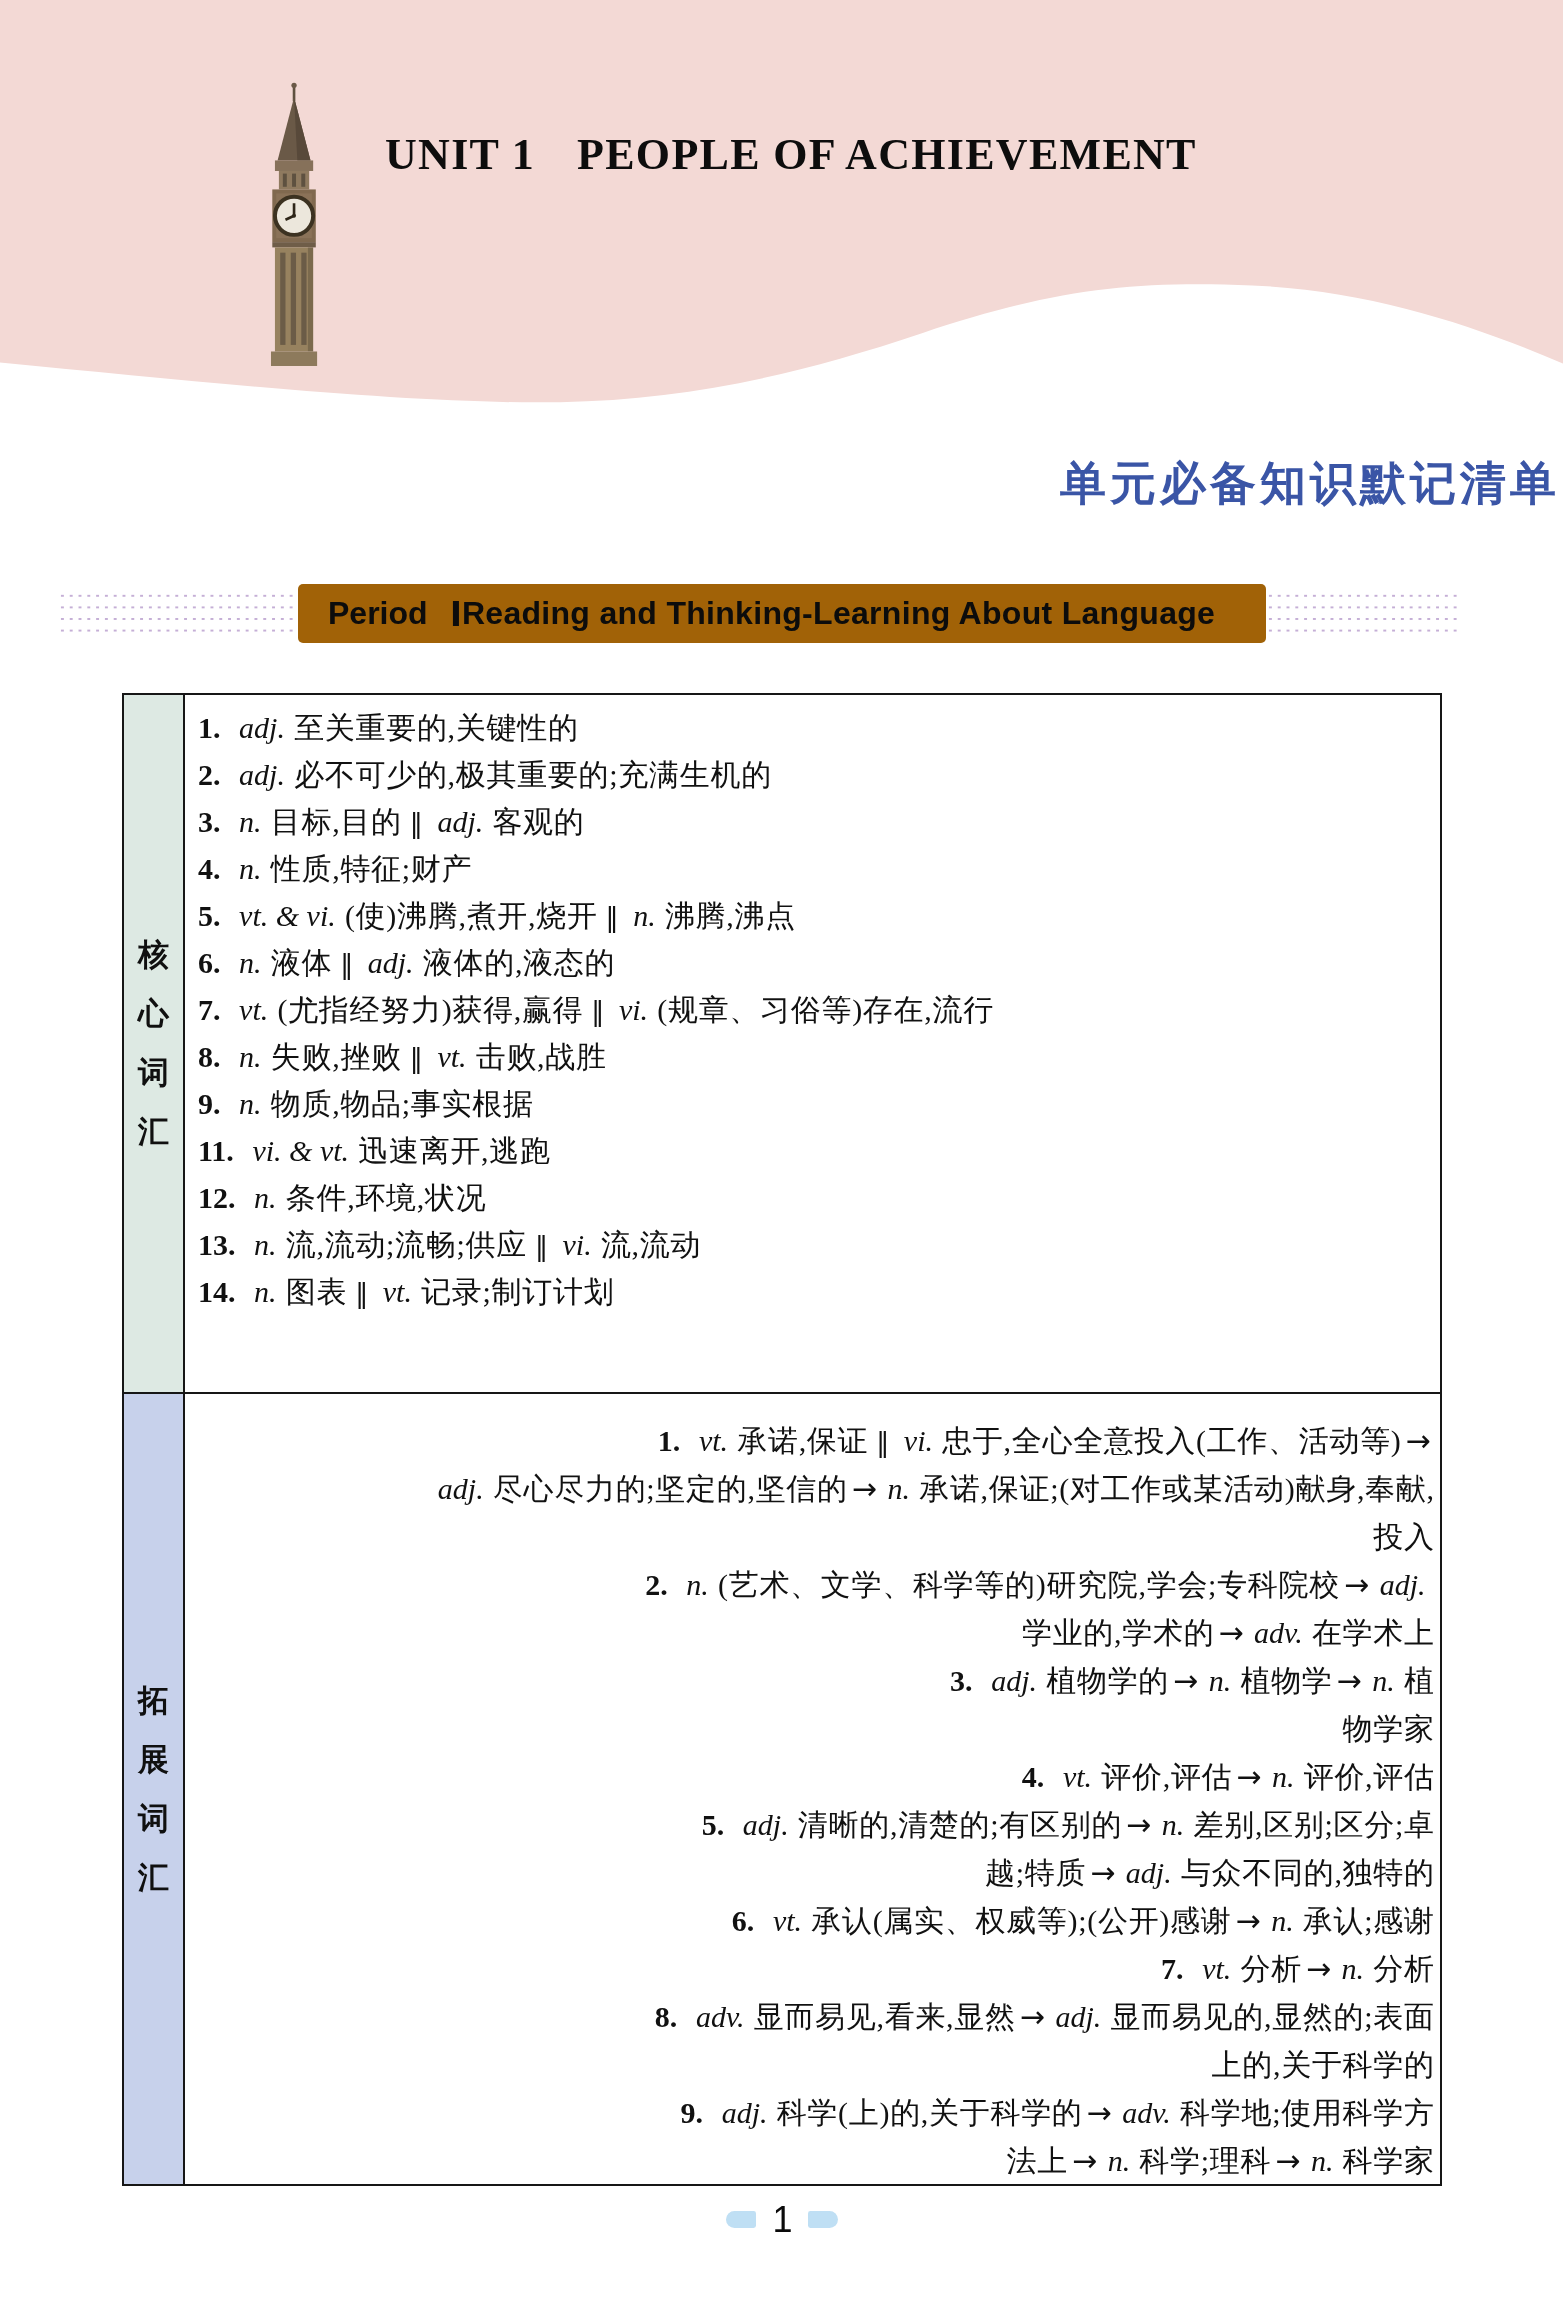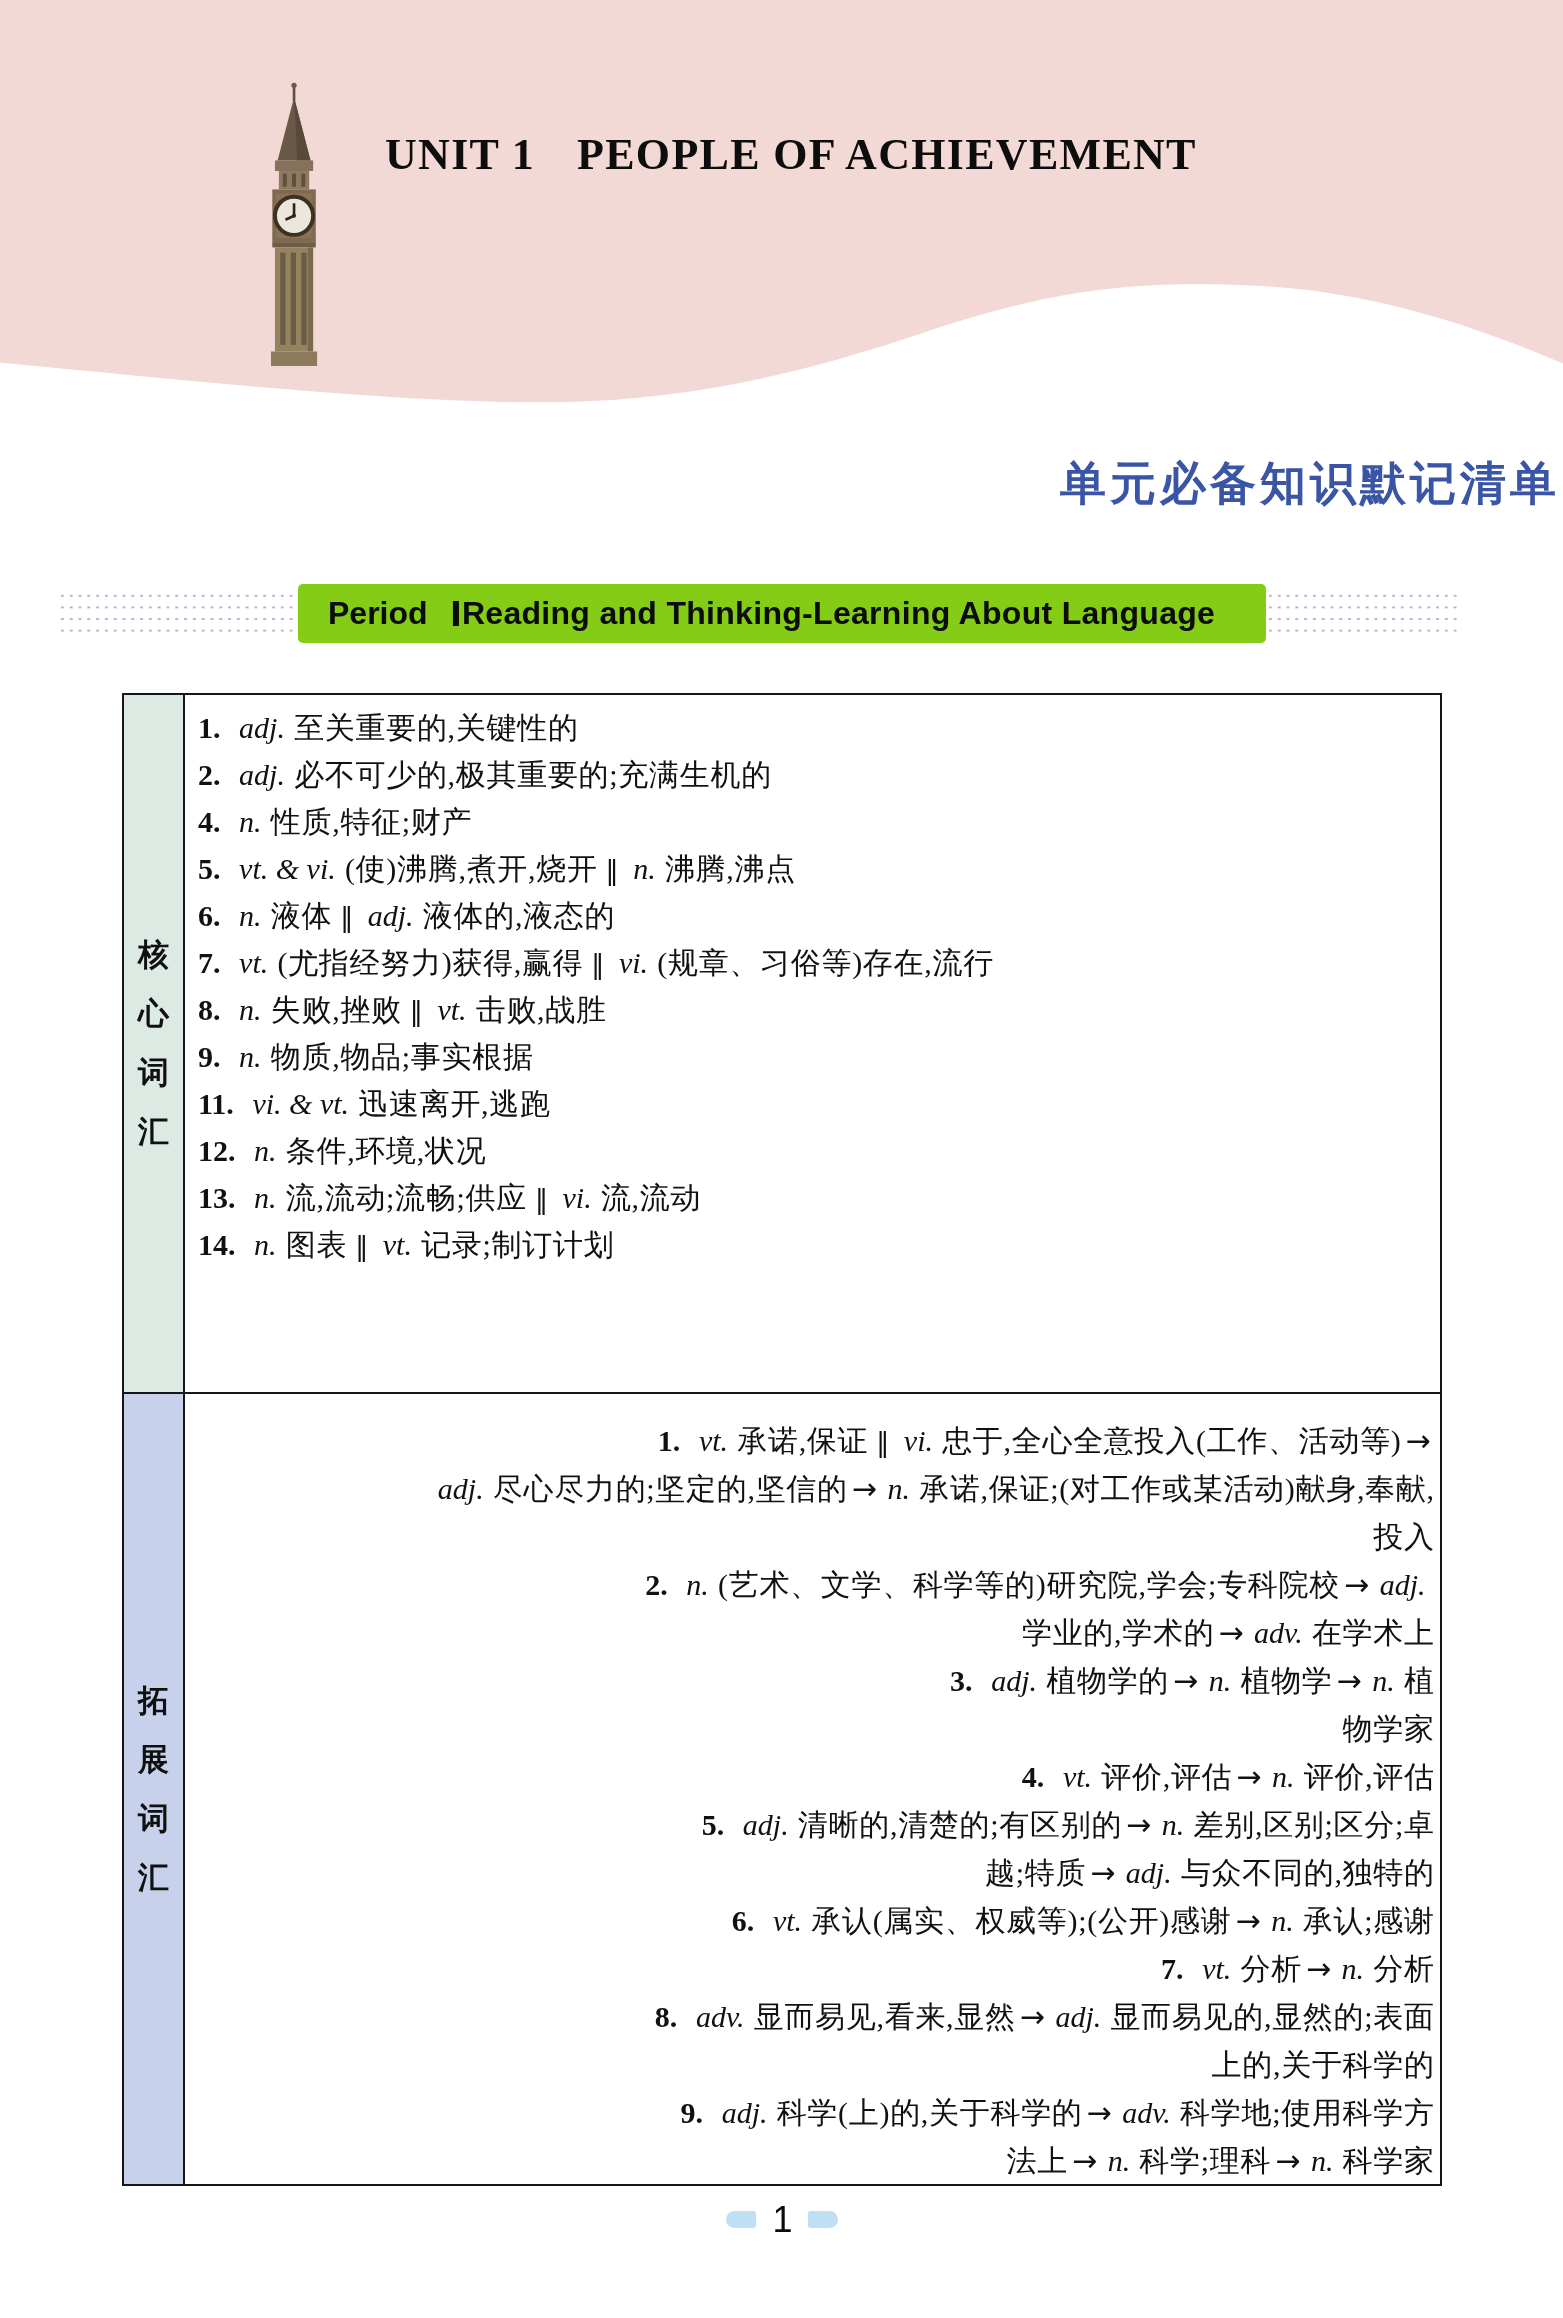--- a/index.html
+++ b/index.html
@@ -26,21 +26,21 @@
   
   .dots{
     position:absolute;top:590px;height:43px;
     background-image:radial-gradient(ellipse 1.8px 1.4px at center,#c5afd6 96%,rgba(0,0,0,0) 97%);
     background-size:8.8px 11.6px;
   }
   .dots.left{left:58px;width:240px;}
   .dots.right{left:1266px;width:192px;}
   .banner{
     position:absolute;left:298px;top:584px;width:968px;height:59px;
-    background:#84cc16;border-radius:5px;display:flex;align-items:center;
+    background:#a16207;border-radius:5px;display:flex;align-items:center;
     font-family:"Liberation Sans","DejaVu Sans",sans-serif;font-weight:700;
     font-size:32px;color:#0c0c0c;white-space:nowrap;
   }
   .banner .p-label{margin-left:30px;}
   .banner .p-num{margin-left:22.4px;font-family:"DejaVu Sans",sans-serif;font-weight:700;transform:scaleY(1.05);}
   .banner .p-title{letter-spacing:0.3px;}
   
   .vocab-table{
     position:absolute;left:122px;top:693px;width:1320px;height:1493px;
     border:2.6px solid #161616;box-sizing:border-box;background:#fff;
@@ -128,20 +128,21 @@
     <div class="t-row core">
       <div class="label-cell">
         <span>核</span>
         <span>心</span>
         <span>词</span>
         <span>汇</span>
       </div>
       <div class="content-cell">
         <div class="line"><span class="no">1.</span><span class="bl"></span><span class="pos">adj.</span><span class="cn">至关重要的,关键性的</span></div>
         <div class="line"><span class="no">2.</span><span class="bl"></span><span class="pos">adj.</span><span class="cn">必不可少的,极其重要的;充满生机的</span></div>
+        <div class="line"><span class="no">3.</span><span class="bl"></span><span class="pos">n.</span><span class="cn">目标,目的</span><span class="sep">‖</span><span class="pos">adj.</span><span class="cn">客观的</span></div>
         <div class="line"><span class="no">4.</span><span class="bl"></span><span class="pos">n.</span><span class="cn">性质,特征;财产</span></div>
         <div class="line"><span class="no">5.</span><span class="bl"></span><span class="pos">vt. &amp; vi.</span><span class="cn">(使)沸腾,煮开,烧开</span><span class="sep">‖</span><span class="pos">n.</span><span class="cn">沸腾,沸点</span></div>
         <div class="line"><span class="no">6.</span><span class="bl"></span><span class="pos">n.</span><span class="cn">液体</span><span class="sep">‖</span><span class="pos">adj.</span><span class="cn">液体的,液态的</span></div>
         <div class="line"><span class="no">7.</span><span class="bl"></span><span class="pos">vt.</span><span class="cn">(尤指经努力)获得,赢得</span><span class="sep">‖</span><span class="pos">vi.</span><span class="cn">(规章、习俗等)存在,流行</span></div>
         <div class="line"><span class="no">8.</span><span class="bl"></span><span class="pos">n.</span><span class="cn">失败,挫败</span><span class="sep">‖</span><span class="pos">vt.</span><span class="cn">击败,战胜</span></div>
         <div class="line"><span class="no">9.</span><span class="bl"></span><span class="pos">n.</span><span class="cn">物质,物品;事实根据</span></div>
         <div class="line"><span class="no">11.</span><span class="bl"></span><span class="pos">vi. &amp; vt.</span><span class="cn">迅速离开,逃跑</span></div>
         <div class="line"><span class="no">12.</span><span class="bl"></span><span class="pos">n.</span><span class="cn">条件,环境,状况</span></div>
         <div class="line"><span class="no">13.</span><span class="bl"></span><span class="pos">n.</span><span class="cn">流,流动;流畅;供应</span><span class="sep">‖</span><span class="pos">vi.</span><span class="cn">流,流动</span></div>
         <div class="line"><span class="no">14.</span><span class="bl"></span><span class="pos">n.</span><span class="cn">图表</span><span class="sep">‖</span><span class="pos">vt.</span><span class="cn">记录;制订计划</span></div>

